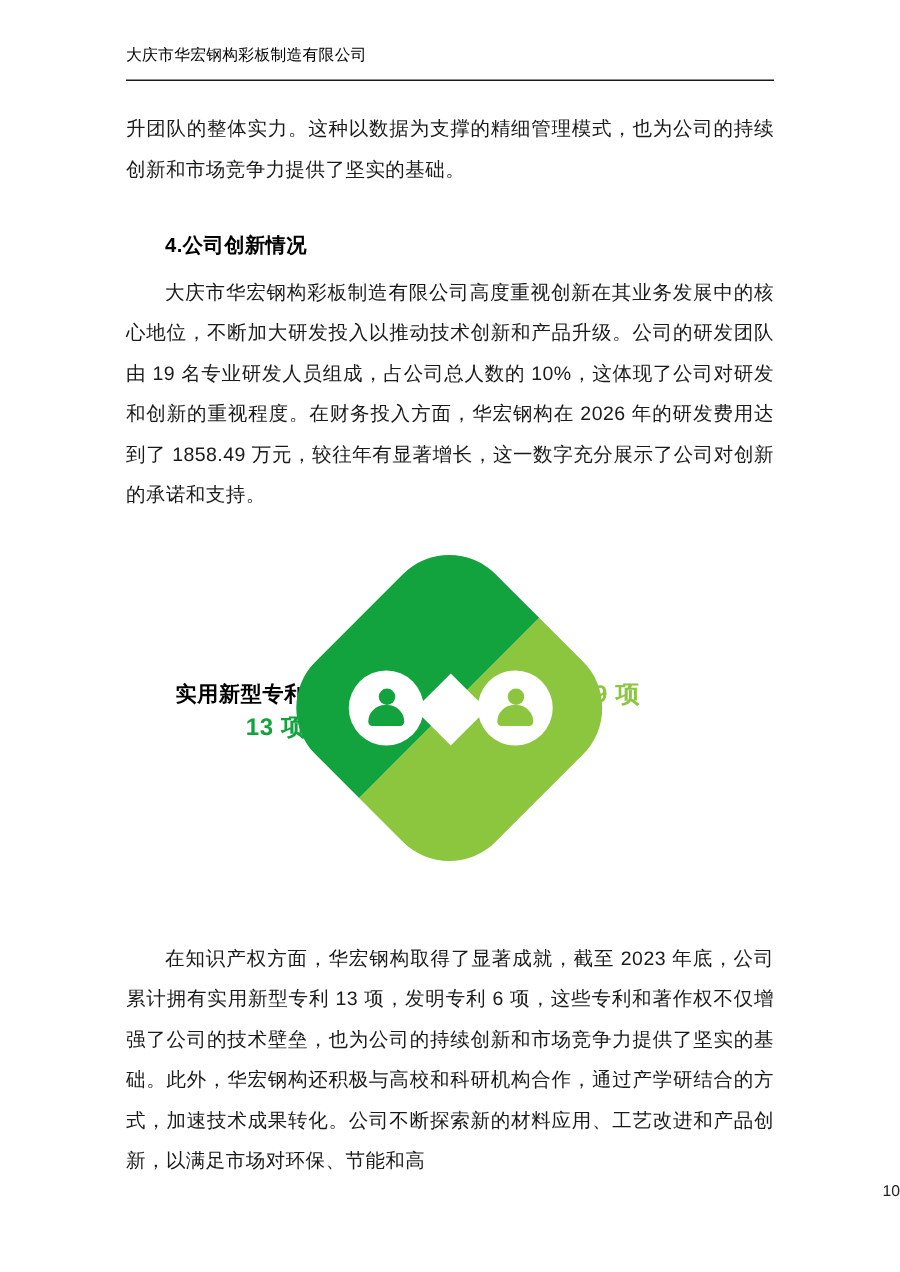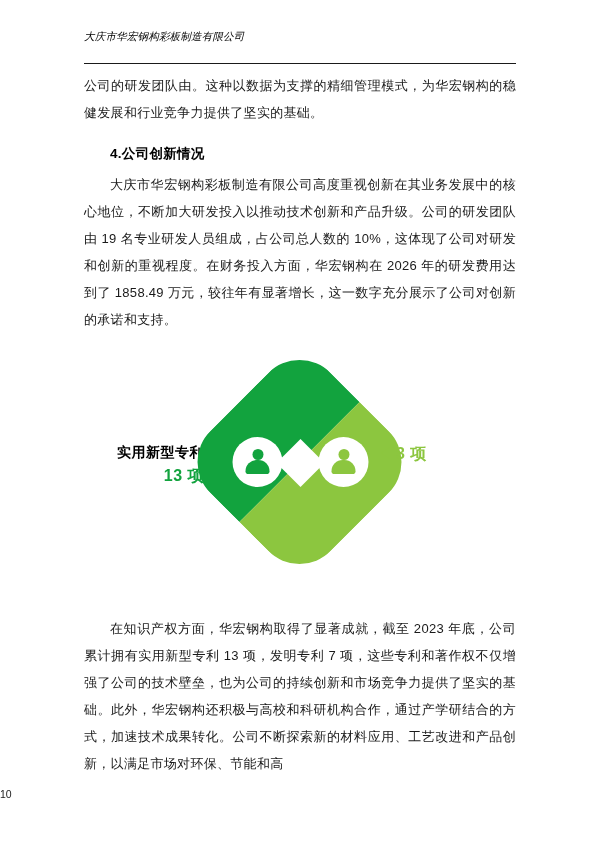--- a/index.html
+++ b/index.html
@@ -18,24 +18,23 @@
     overflow: hidden;
     box-sizing: border-box;
   }
   .header {
     position: absolute;
     left: 84px;
     top: 30px;
     width: 432px;
     font-size: 10.5px;
     color: #000000;
-    padding-bottom: 19px;
+    padding-bottom: 9px;
     border-bottom: 1px solid #1a1a1a;
     letter-spacing: 0.2px;
-    font-style: italic;
   }
   .content {
     position: absolute;
     left: 84px;
     top: 72px;
     width: 432px;
   }
   .para {
     font-size: 13px;
     line-height: 27px;
@@ -45,21 +44,21 @@
     letter-spacing: 0.3px;
   }
   .para.indent {
     text-indent: 26px;
   }
   .section-title {
     font-size: 13.5px;
     font-weight: bold;
     line-height: 27px;
     color: #000000;
-    margin: 14px 0 4px 0;
+    margin: 24px 0 4px 0;
     text-indent: 26px;
     letter-spacing: 0.3px;
   }
   .graphic {
     position: relative;
     width: 432px;
     height: 250px;
     margin: 22px 0 10px 0;
   }
   .graphic-center {
@@ -196,35 +195,35 @@
   }
   .arrow.right-arrow {
     right: 126px;
     border-right: 9px solid #8cc63f;
   }
   .footer {
     position: absolute;
     left: 0;
     top: 788px;
     width: 600px;
-    text-align: left;
+    text-align: right;
     font-size: 10.5px;
     color: #222222;
   }
 </style>
 </head>
 <body>
 
 <div class="page">
 
   <div class="header">大庆市华宏钢构彩板制造有限公司</div>
 
   <div class="content">
 
-    <p class="para">公司的研发团队由。这种以数据为支撑的精细管理模式，为华宏钢构的稳健发展和行业竞争力提供了坚实的基础。</p>
+    <p class="para">升团队的整体实力。这种以数据为支撑的精细管理模式，也为公司的持续创新和市场竞争力提供了坚实的基础。</p>
 
     <h2 class="section-title">4.公司创新情况</h2>
 
     <p class="para indent">大庆市华宏钢构彩板制造有限公司高度重视创新在其业务发展中的核心地位，不断加大研发投入以推动技术创新和产品升级。公司的研发团队由 19 名专业研发人员组成，占公司总人数的 10%，这体现了公司对研发和创新的重视程度。在财务投入方面，华宏钢构在 2026 年的研发费用达到了 1858.49 万元，较往年有显著增长，这一数字充分展示了公司对创新的承诺和支持。</p>
 
     <div class="graphic">
 
       <div class="label-block left">
         <div class="label-title">实用新型专利</div>
         <div class="label-value">13 项</div>
@@ -250,24 +249,24 @@
               <div class="ph-head"></div>
               <div class="ph-torso"></div>
             </div>
           </div>
         </div>
       </div>
 
       <div class="arrow right-arrow"></div>
 
       <div class="label-block right">
-        <div class="label-value">3 项</div>
+        <div class="label-value">9 项</div>
       </div>
 
     </div>
 
-    <p class="para indent">在知识产权方面，华宏钢构取得了显著成就，截至 2023 年底，公司累计拥有实用新型专利 13 项，发明专利 7 项，这些专利和著作权不仅增强了公司的技术壁垒，也为公司的持续创新和市场竞争力提供了坚实的基础。此外，华宏钢构还积极与高校和科研机构合作，通过产学研结合的方式，加速技术成果转化。公司不断探索新的材料应用、工艺改进和产品创新，以满足市场对环保、节能和高</p>
+    <p class="para indent">在知识产权方面，华宏钢构取得了显著成就，截至 2023 年底，公司累计拥有实用新型专利 13 项，发明专利 6 项，这些专利和著作权不仅增强了公司的技术壁垒，也为公司的持续创新和市场竞争力提供了坚实的基础。此外，华宏钢构还积极与高校和科研机构合作，通过产学研结合的方式，加速技术成果转化。公司不断探索新的材料应用、工艺改进和产品创新，以满足市场对环保、节能和高</p>
 
   </div>
 
   <div class="footer">10</div>
 
 </div>
 
 </body></html>

